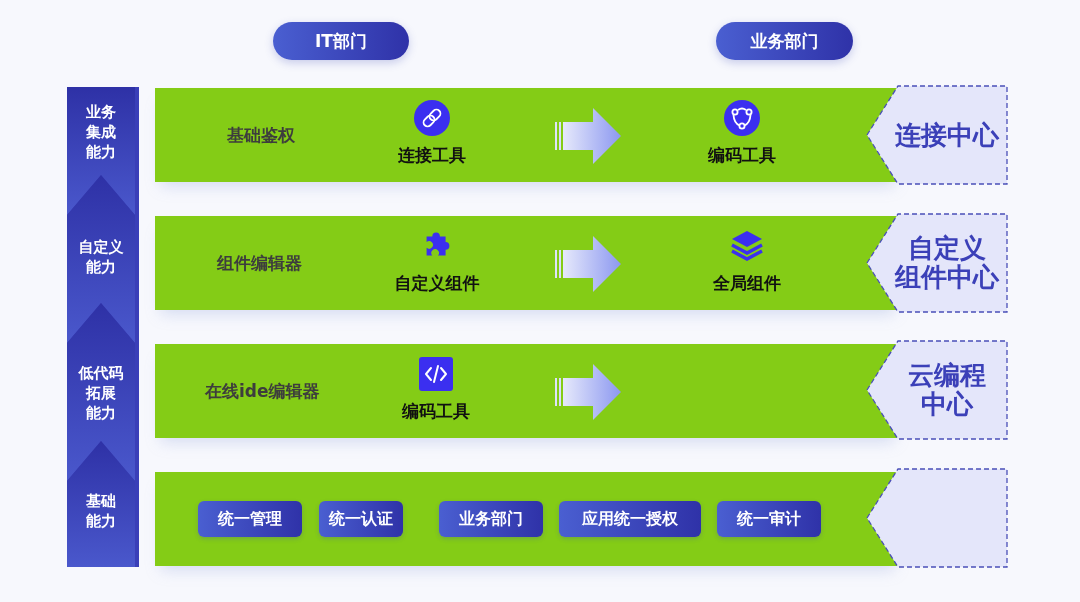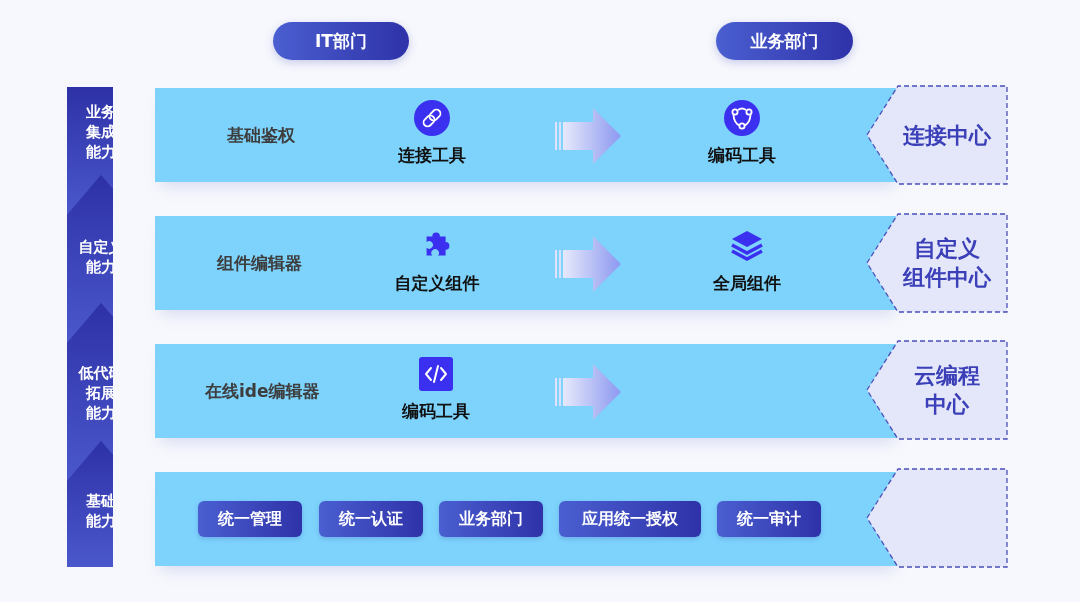--- a/index.html
+++ b/index.html
@@ -14,34 +14,34 @@
     border-radius: 19px;
     background: linear-gradient(90deg, #4a5fd1 0%, #2f32a8 100%);
     color: #fff; font-weight: bold; font-size: 17px;
     display: flex; align-items: center; justify-content: center;
     box-shadow: 0 3px 8px rgba(60,70,180,0.25);
   }
   .pill.it { left: 273px; width: 136px; }
   .pill.biz { left: 716px; width: 137px; }
 
   .left-col {
-    position: absolute; left: 67px; top: 87px; width: 46px; height: 480px;
+    position: absolute; left: 67px; top: 87px; width: 72px; height: 480px;
     background: #3a3fb8;
     overflow: hidden;
   }
   .left-seg {
     position: absolute; left: 0; width: 68px;
     display: flex; align-items: center; justify-content: center;
     color: #fff; font-weight: bold; font-size: 15px; line-height: 20px;
     text-align: center; white-space: pre-line;
   }
 
   .row {
     position: absolute; left: 155px; width: 745px; height: 94px;
-    background: #7dd3fc;
+    background: #84cc16;
     box-shadow: 0 10px 14px -6px rgba(150,165,220,0.35);
   }
   .row-label {
     position: absolute; top: 0; height: 94px; display: flex; align-items: center;
     font-size: 17px; font-weight: bold; color: #3d3d3d;
   }
   .tool {
     position: absolute; top: 12px; width: 120px; text-align: center;
   }
   .tool .ic {
@@ -53,21 +53,21 @@
   }
   .arrow { position: absolute; top: 20px; left: 400px; width: 70px; height: 56px; }
 
   .hex {
     position: absolute; left: 866px; width: 142px; height: 100px;
   }
   .hex svg { position: absolute; left: 0; top: 0; }
   .hex .ht {
     position: absolute; left: 20px; right: 0; top: 0; bottom: 0;
     display: flex; align-items: center; justify-content: center;
-    color: #3b40b8; font-weight: bold; font-size: 22px; line-height: 29px;
+    color: #3b40b8; font-weight: bold; font-size: 26px; line-height: 29px;
     text-align: center; white-space: pre-line;
   }
   .hex .ht.small { font-size: 18px; }
 
   .chip {
     position: absolute; top: 29px; height: 36px; border-radius: 6px;
     background: linear-gradient(90deg, #4a5fd1 0%, #2f32a8 100%);
     color: #fff; font-weight: bold; font-size: 16px;
     display: flex; align-items: center; justify-content: center;
     box-shadow: 0 2px 4px rgba(60,70,180,0.25);
@@ -203,21 +203,21 @@
         </linearGradient>
       </defs>
     <rect x="0" y="14" width="2" height="28" fill="#dfe3fb"></rect>
     <rect x="4" y="14" width="2" height="28" fill="#dadffb"></rect>
     <polygon points="8,14 38,14 38,0 66,28 38,56 38,42 8,42" fill="url(#ag3)"></polygon>
   </svg>
 </div>
 
 <div class="row" style="top:472px;">
   <div class="chip" style="left:43px;width:104px;">统一管理</div>
-  <div class="chip" style="left:164px;width:104px;">统一认证</div>
+  <div class="chip" style="left:164px;width:84px;">统一认证</div>
   <div class="chip" style="left:284px;width:104px;">业务部门</div>
   <div class="chip" style="left:404px;width:142px;">应用统一授权</div>
   <div class="chip" style="left:562px;width:104px;">统一审计</div>
 </div>
 
 <div class="hex" style="top:85px;">
   <svg width="142" height="100">
       <polygon points="1,50 32,1 141,1 141,99 32,99" fill="#e4e6fa" stroke="#4a4fb8" stroke-width="1.3" stroke-dasharray="5,3"></polygon>
     </svg>
   <div class="ht">连接中心</div>

